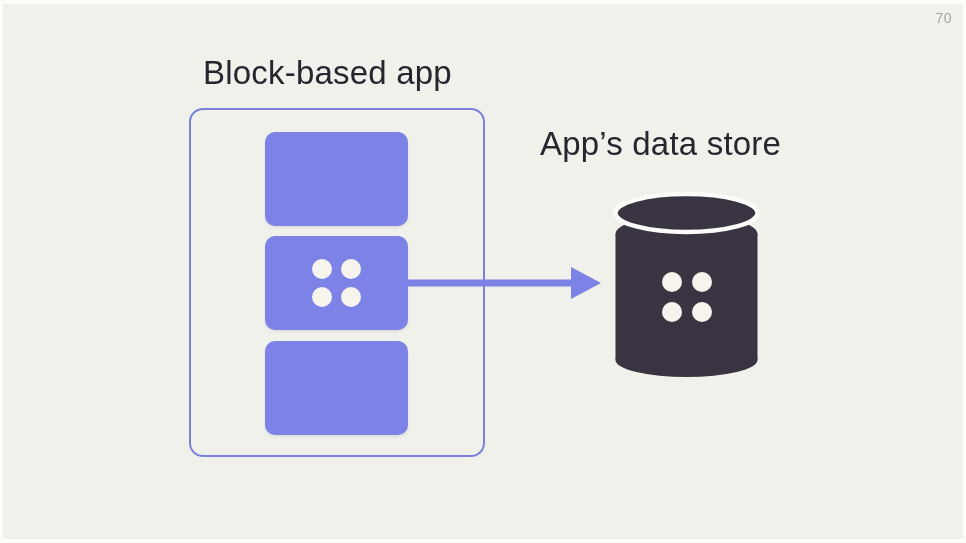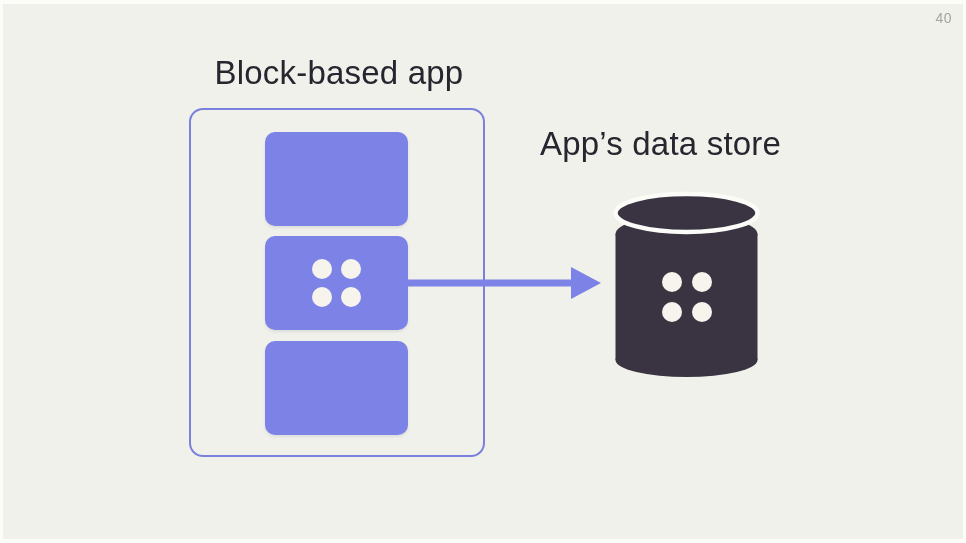--- a/index.html
+++ b/index.html
@@ -34,24 +34,23 @@
   .page-number{
     position:absolute;
     top:6px;
     right:11px;
     font-size:14px;
     color:var(--page-number);
     letter-spacing:0.5px;
   }
   .app-title{
     position:absolute;
-    left:188px;
+    left:200px;
     top:50px;
     width:296px;
-    text-align:center;
     font-size:33px;
     font-weight:500;
     color:var(--text);
     letter-spacing:0.2px;
     white-space:nowrap;
   }
   .store-title{
     position:absolute;
     left:537px;
     top:121px;
@@ -112,21 +111,21 @@
     left:610px;
     top:187px;
   }
 </style>
 </head>
 <body>
 
 <div class="canvas">
   <div class="slide">
 
-    <div class="page-number">40</div>
+    <div class="page-number">70</div>
 
     <div class="app-title">Block-based app</div>
 
     <div class="app-frame">
       <div class="block block-1"></div>
       <div class="block block-2">
         <div class="dots">
           <span class="dot"></span>
           <span class="dot"></span>
           <span class="dot"></span>

